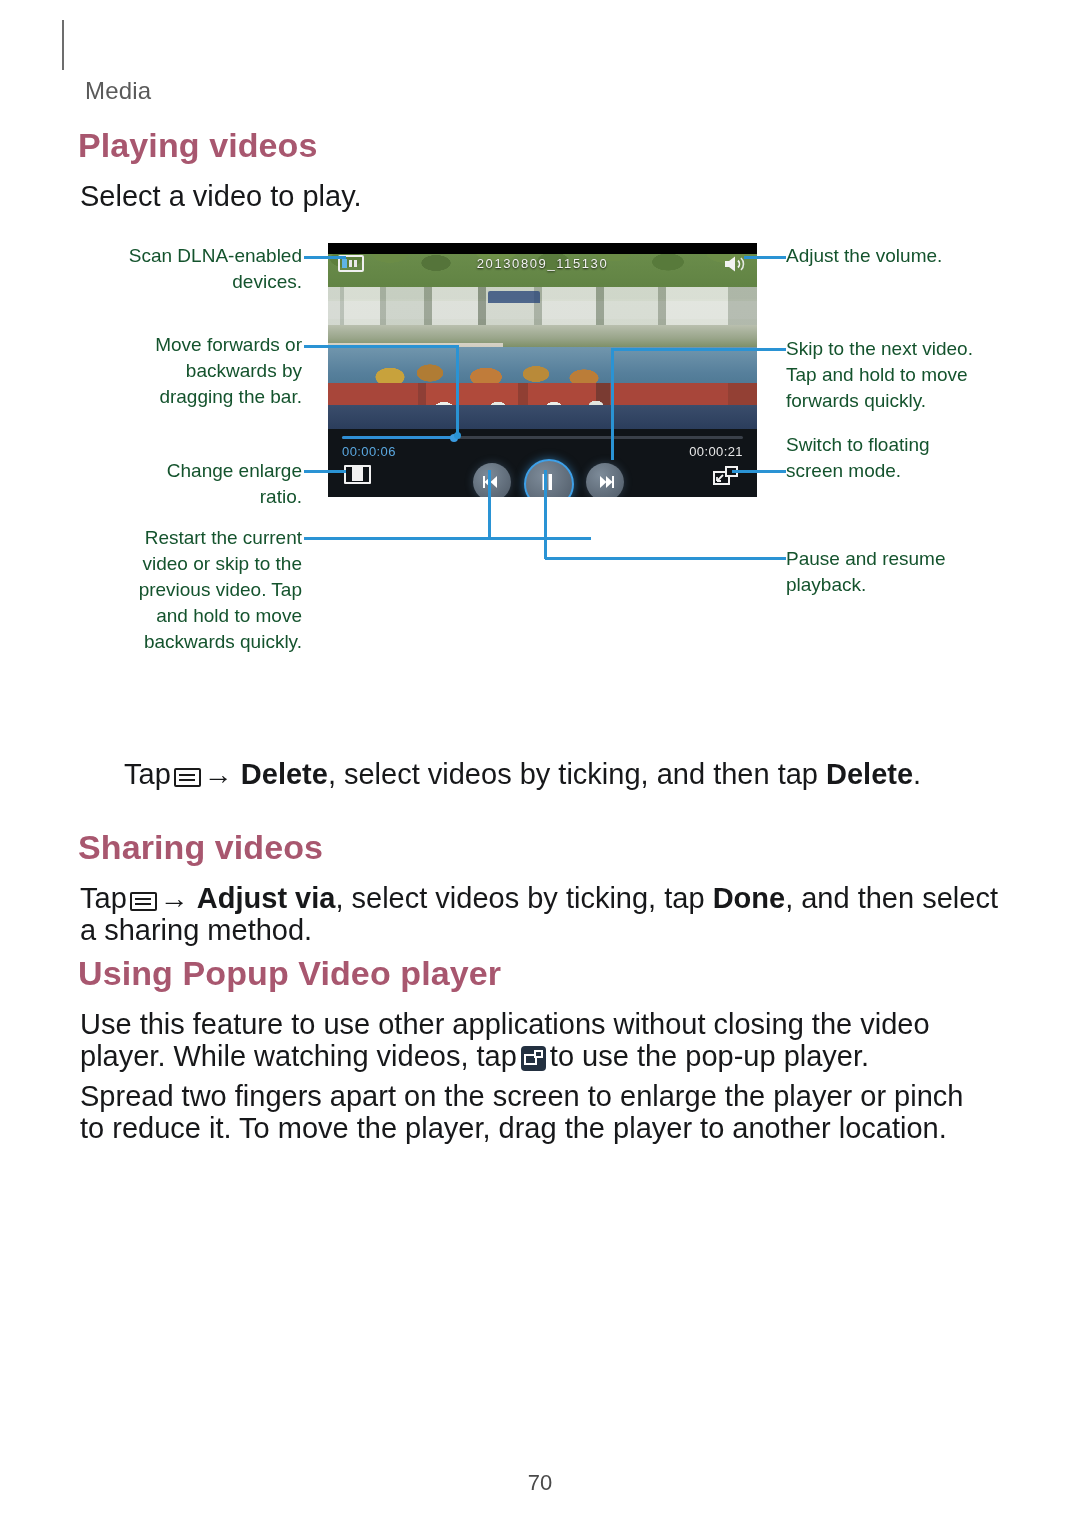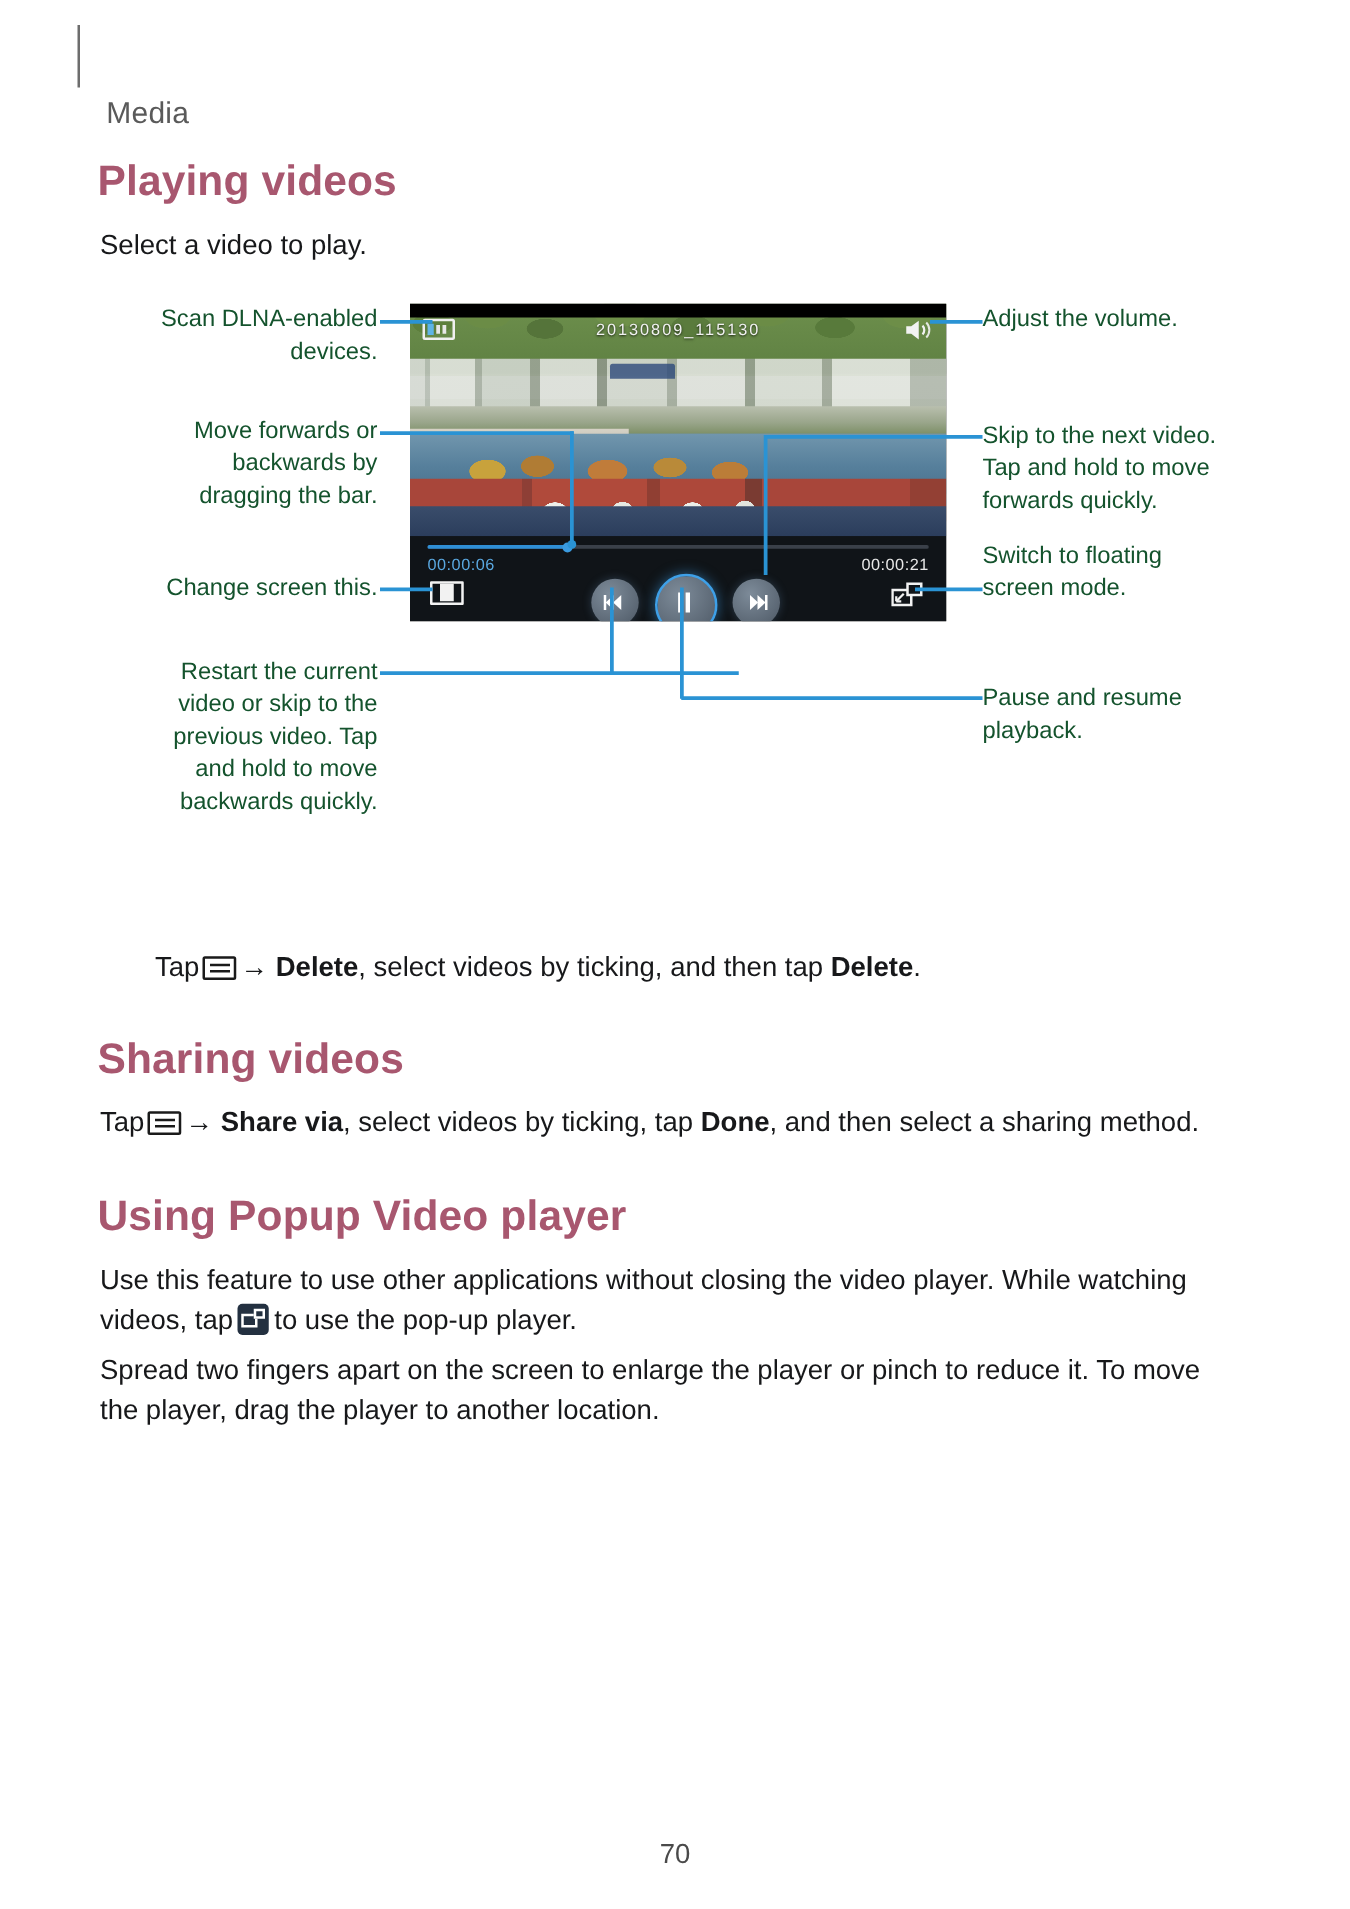--- a/index.html
+++ b/index.html
@@ -24,21 +24,21 @@
   }
 
   
   .h1{
     position:absolute; left:78px;
     font-size:34px; font-weight:bold; color:#a8576f;
     letter-spacing:.1px; white-space:nowrap;
   }
   .body-text{
     position:absolute; left:80px;
-    font-size:22px; color:#17181a; line-height:32px;
+    font-size:29px; color:#17181a; line-height:32px;
   }
   .body-text b{font-weight:bold;}
 
   
   .ic-menu{
     display:inline-block; width:27px; height:19px;
     border:2.5px solid #1a1a1a; border-radius:2px;
     position:relative; vertical-align:-3px; margin:0 3px; box-sizing:border-box;
   }
   .ic-menu::before,.ic-menu::after{
@@ -350,38 +350,38 @@
   <div class="ln ln-h" style="left:613px; top:348px; width:173px;"></div>
   <div class="ln ln-v" style="left:611px; top:348px; height:112px;"></div>
 
   <div class="ln ln-h" style="left:732px; top:470px; width:54px;"></div>
 
   <div class="ln ln-h" style="left:545px; top:557px; width:241px;"></div>
   <div class="ln ln-v" style="left:544px; top:470px; height:89px;"></div>
 
   <div class="callout left" style="left:120px; top:243px; width:182px;">Scan DLNA-enabled devices.</div>
   <div class="callout left" style="left:130px; top:332px; width:172px;">Move forwards or backwards by dragging the bar.</div>
-  <div class="callout left" style="left:120px; top:458px; width:182px;">Change screen this.</div>
+  <div class="callout left" style="left:120px; top:458px; width:182px;">Change enlarge ratio.</div>
   <div class="callout left" style="left:130px; top:525px; width:172px;">Restart the current video or skip to the previous video. Tap and hold to move backwards quickly.</div>
 
   <div class="callout right" style="left:786px; top:243px; width:200px;">Adjust the volume.</div>
   <div class="callout right" style="left:786px; top:336px; width:196px;">Skip to the next video. Tap and hold to move forwards quickly.</div>
   <div class="callout right" style="left:786px; top:432px; width:190px;">Switch to floating screen mode.</div>
   <div class="callout right" style="left:786px; top:546px; width:190px;">Pause and resume playback.</div>
 
   <div class="body-text" style="top:758px; width:900px;margin-left:44px;">
     <span>Tap</span><span class="ic-menu"></span><span>→</span>
     <b>Delete</b><span>, select videos by ticking, and then tap</span>
     <b>Delete</b><span>.</span>
   </div>
 
   <div class="h1" style="top:828px;">Sharing videos</div>
   <div class="body-text" style="top:882px; width:920px;">
     <span>Tap</span><span class="ic-menu"></span><span>→</span>
-    <b>Share via</b><span>, select videos by ticking, tap</span>
+    <b>Adjust via</b><span>, select videos by ticking, tap</span>
     <b>Done</b><span>, and then select a sharing method.</span>
   </div>
 
   <div class="h1" style="top:954px;">Using Popup Video player</div>
   <div class="body-text" style="top:1008px; width:900px;">
     <span>Use this feature to use other applications without closing the video player. While watching videos, tap</span><span class="ic-popup-inline"><span class="sq-big"></span><span class="sq-small"></span><span class="arr"><svg width="7" height="7" viewBox="0 0 7 7">
             <path d="M6 1 L1 6 M1 6 L1 3 M1 6 L4 6" stroke="#ffffff" stroke-width="1.4" fill="none"></path>
           </svg></span></span><span>to use the pop-up player.</span>
   </div>
   <div class="body-text" style="top:1080px; width:905px;">Spread two fingers apart on the screen to enlarge the player or pinch to reduce it. To move the player, drag the player to another location.</div>

